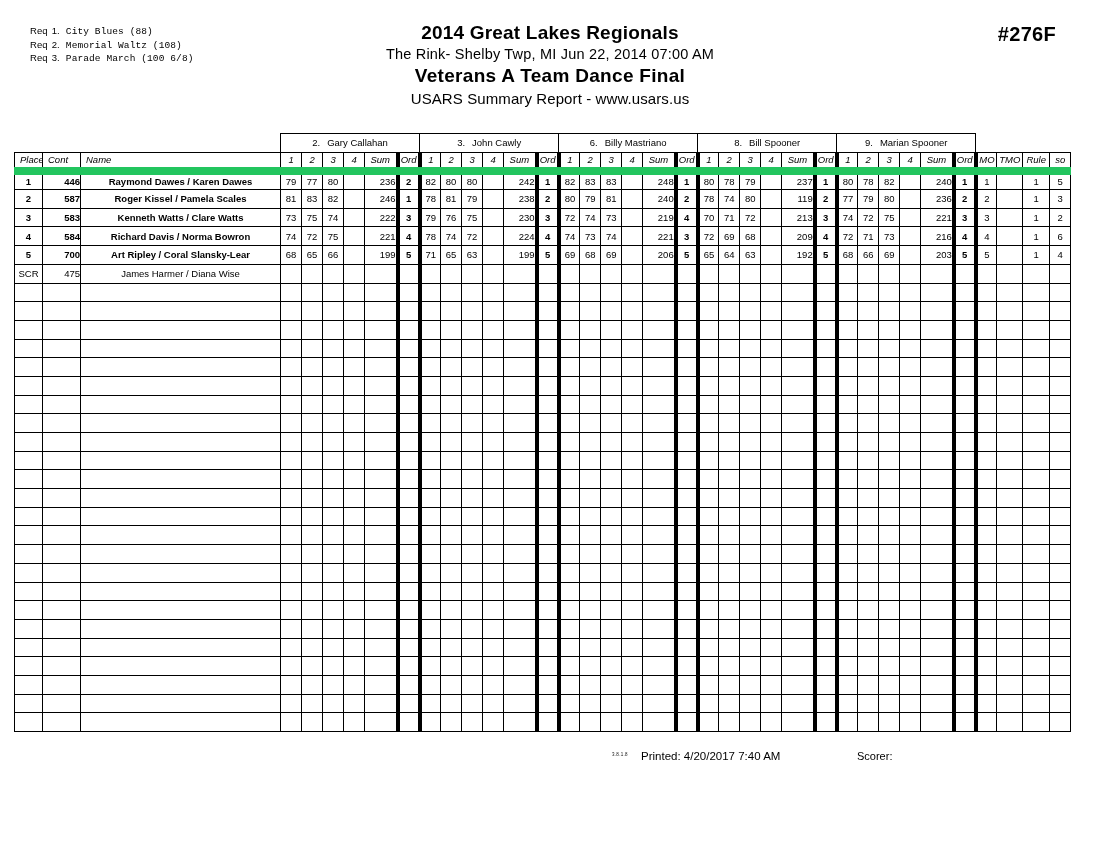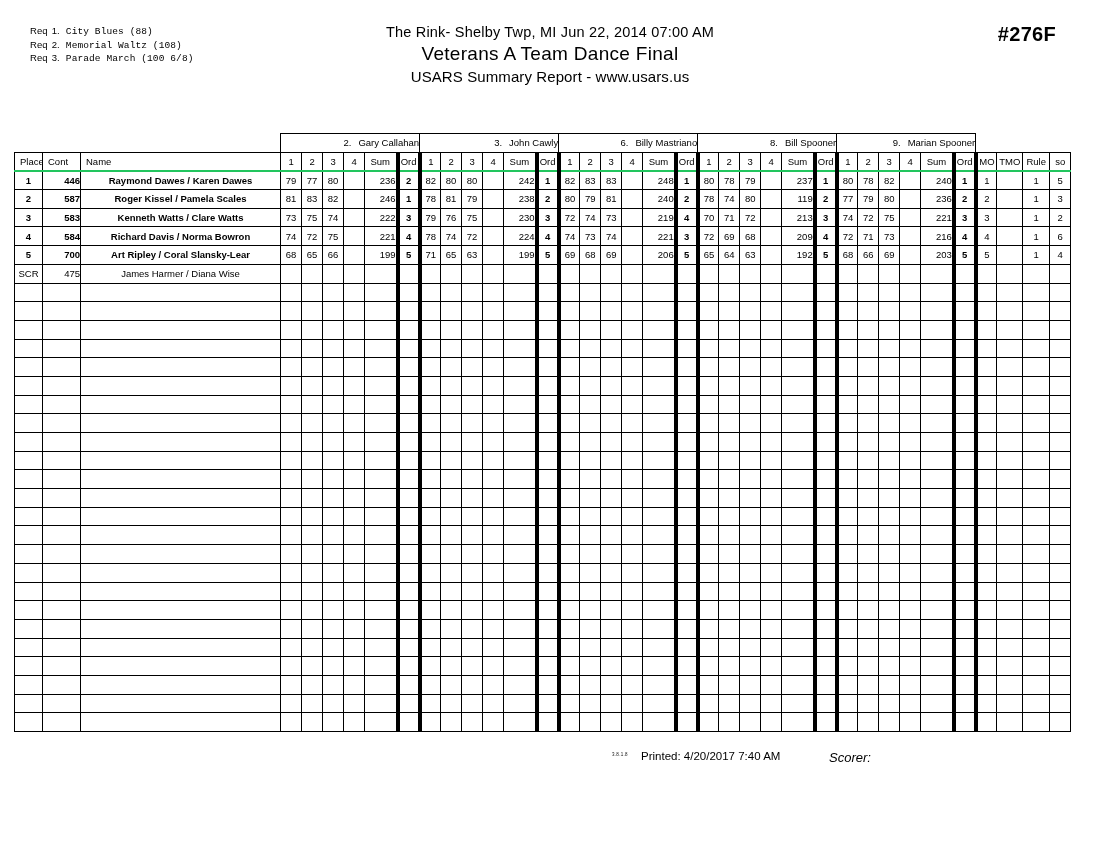--- a/index.html
+++ b/index.html
@@ -18,21 +18,21 @@
   }
   .reqline span.rlab{display:inline-block;padding-left:16px;}
   .reqline .rnum{display:inline-block;margin-left:4px;}
   .reqline .rtxt{display:inline-block;margin-left:6px;font-family:Liberation Mono, monospace;}
 
   .titles{
     position:absolute;left:0;right:0;top:22px;text-align:center;
   }
   .t-main{font-size:19px;font-weight:bold;line-height:22px;letter-spacing:.2px;}
   .t-sub{font-size:14.5px;line-height:20px;letter-spacing:.2px;}
-  .t-event{font-size:19px;font-weight:normal;line-height:24px;letter-spacing:.3px;}
+  .t-event{font-size:19px;font-weight:bold;line-height:24px;letter-spacing:.3px;}
   .t-report{font-size:15px;line-height:22px;letter-spacing:.1px;}
 
   .eventno{
     position:absolute;right:44px;top:23px;
     font-size:20px;font-weight:bold;letter-spacing:.3px;
   }
 
   
   .sheet{
     position:absolute;left:14px;top:133px;
@@ -43,21 +43,21 @@
     border:1px solid #000;
     padding:0;margin:0;
     font-weight:normal;
     font-size:9.5px;
     height:18.7px;
     box-sizing:border-box;
     overflow:hidden;
     white-space:nowrap;
   }
   
-  .bandcell{height:24px;text-align:right;padding-left:6px;font-size:11px;}
+  .bandcell{height:24px;text-align:center;padding-left:6px;font-size:11px;}
   .bandblank{border:none !important;}
   .bandnum{display:inline-block;margin-right:7px;}
 
   
   .colhdr td{height:19px;text-align:center;font-size:9.5px;}
   .colhdr td.lft{text-align:left;padding-left:5px;}
 
   
   .thickL{border-left:4px solid #000 !important;}
   .thickR{border-right:4px solid #000 !important;}
@@ -66,41 +66,42 @@
   td.place{text-align:center;font-size:12px;}
   td.cont{text-align:right;padding-right:5px;font-size:12px;}
   td.name{text-align:center;padding-left:6px;font-size:12px;}
   td.sc{text-align:center;font-size:11px;}
   td.sum{text-align:right;padding-right:4px;font-size:11px;}
   td.ord{text-align:center;font-size:11.5px;}
   td.tail{text-align:center;font-size:11px;}
   tr.placed td.place,tr.placed td.cont,tr.placed td.name,tr.placed td.ord{font-weight:bold;}
 
   
-  tr.colhdr td{border-bottom:2px solid #22c55e;}
+  tr.colhdr td{border-bottom:8px solid #22c55e;font-style:italic;}
 
   
   .footer{
     position:absolute;left:0;top:750px;width:868px;height:22px;
     font-size:11.5px;
   }
   .ver{position:absolute;left:612px;top:2px;font-size:4.5px;letter-spacing:.3px;color:#111;}
   .printed{position:absolute;left:641px;top:0px;font-size:11.5px;}
-  .scorer{position:absolute;left:829px;top:0px;font-size:13px;font-style:italic;}
+  .scorer{position:absolute;left:857px;top:0px;font-size:11px;}
 </style>
 </head>
 <body>
 
 <div class="reqs" id="reqs">
     <div class="reqline"><span class="rlab">Req</span><span class="rnum">1.</span><span class="rtxt">City Blues (88)</span></div>
     <div class="reqline"><span class="rlab">Req</span><span class="rnum">2.</span><span class="rtxt">Memorial Waltz (108)</span></div>
     <div class="reqline"><span class="rlab">Req</span><span class="rnum">3.</span><span class="rtxt">Parade March (100 6/8)</span></div>
   </div>
 
 <div class="titles">
+  <div class="t-main">2014 Great Lakes Regionals</div>
   <div class="t-sub">The Rink- Shelby Twp, MI  Jun 22, 2014  07:00 AM</div>
   <div class="t-event">Veterans A Team Dance Final</div>
   <div class="t-report">USARS Summary Report - www.usars.us</div>
 </div>
 <div class="eventno">#276F</div>
 
 <div class="sheet">
   <table class="grid">
     <colgroup>
       <col style="width:28px">

